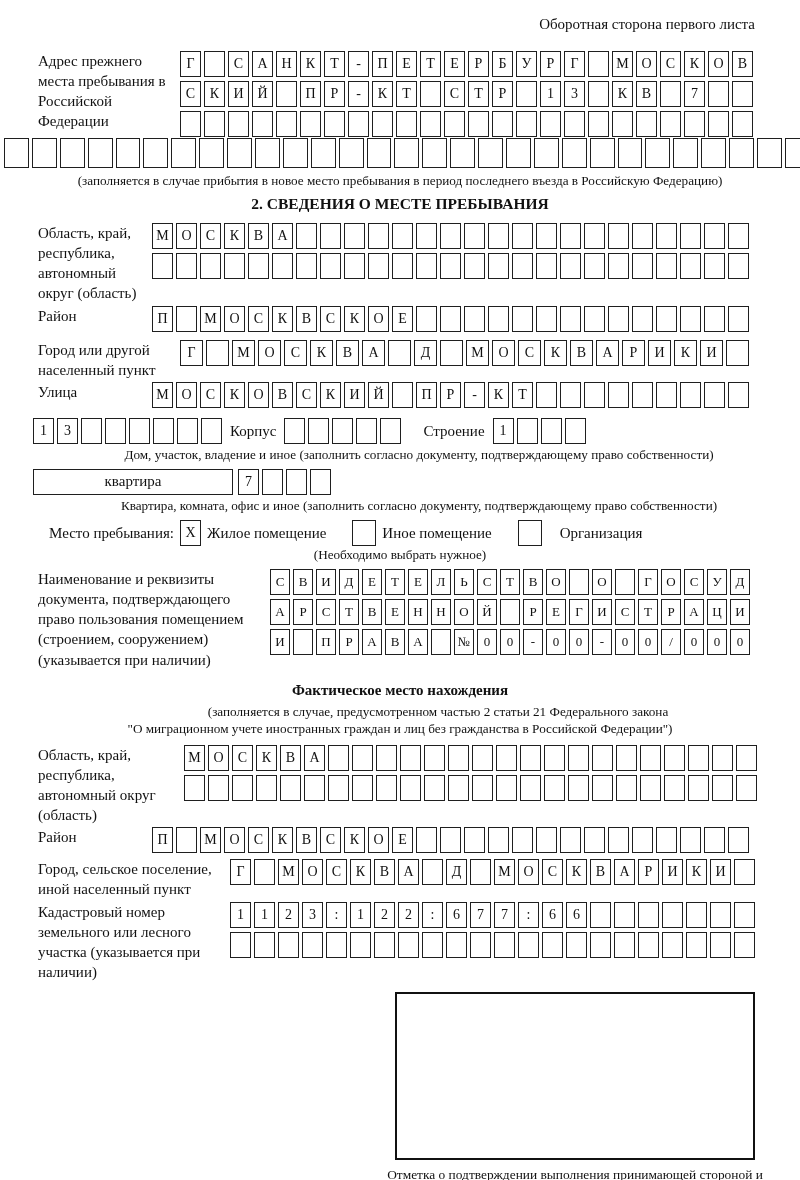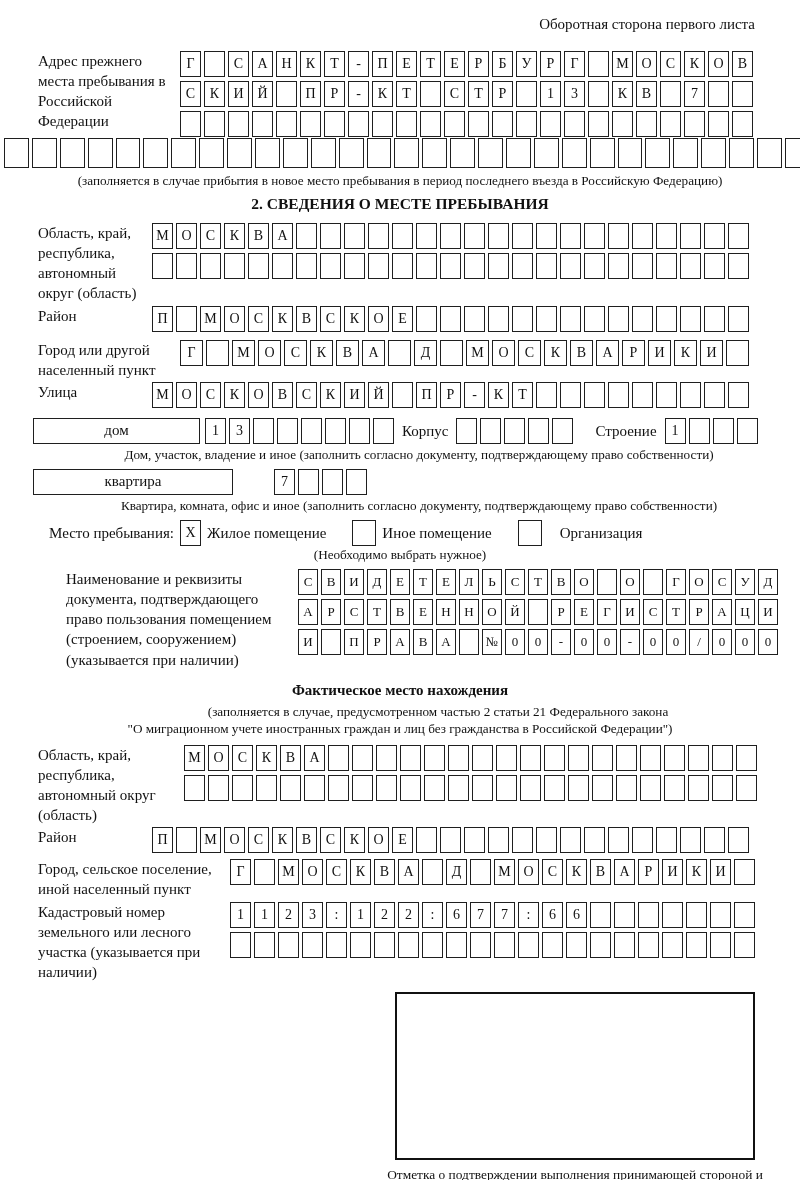--- a/index.html
+++ b/index.html
@@ -9,21 +9,21 @@
     font-family:"Liberation Serif","DejaVu Serif",serif;
     color:#111;
   }
   .header-note{width:717px;text-align:right;font-size:15px;margin-bottom:18px;}
   .row{display:flex;align-items:flex-start;}
   .label{font-size:15px;line-height:1.34;flex:0 0 auto;}
   .w142{width:142px;}
   .w114{width:114px;}
   .w146{width:146px;}
   .w192{width:192px;}
-  .w232{width:232px;margin-left:28px;}
+  .w232{width:232px;}
   .rows{display:flex;flex-direction:column;}
   .boxrow{display:flex;gap:3px;margin-bottom:4px;}
   .box{
     flex:0 0 21px;width:21px;height:26px;box-sizing:border-box;
     border:1.6px solid #1f1f1f;display:flex;align-items:center;justify-content:center;
     font-size:14px;background:#fff;
   }
   .wide26 .box{flex-basis:23px;width:23px;}
   .doc .box{flex-basis:20px;width:20px;font-size:13px;}
   .overflow{margin-left:-34px;margin-top:1px;}
@@ -310,21 +310,20 @@
       <span class="box"></span>
       <span class="box"></span>
       <span class="box"></span>
       <span class="box"></span>
       <span class="box"></span>
       <span class="box"></span>
     </div>
 </div>
 
 <div class="row" style="margin-top:6px;margin-left:-5px;">
-  <div class="typebox" style="width:167px;">дом</div>
   <div class="boxrow mb0">
       <span class="box">1</span>
       <span class="box">3</span>
       <span class="box"></span>
       <span class="box"></span>
       <span class="box"></span>
       <span class="box"></span>
       <span class="box"></span>
       <span class="box"></span>
     </div>
@@ -339,21 +338,21 @@
   <div class="inline-lbl" style="margin-left:22px;">Строение</div>
   <div class="boxrow mb0">
       <span class="box">1</span>
       <span class="box"></span>
       <span class="box"></span>
       <span class="box"></span>
     </div>
 </div>
 <div class="caption left">Дом, участок, владение и иное (заполнить согласно документу, подтверждающему право собственности)</div>
 
-<div class="row" style="margin-left:-5px;gap:36px;">
+<div class="row" style="margin-left:-5px;">
   <div class="typebox" style="width:200px;">квартира</div>
   <div class="boxrow mb0">
       <span class="box">7</span>
       <span class="box"></span>
       <span class="box"></span>
       <span class="box"></span>
     </div>
 </div>
 <div class="caption left">Квартира, комната, офис и иное (заполнить согласно документу, подтверждающему право собственности)</div>
 

